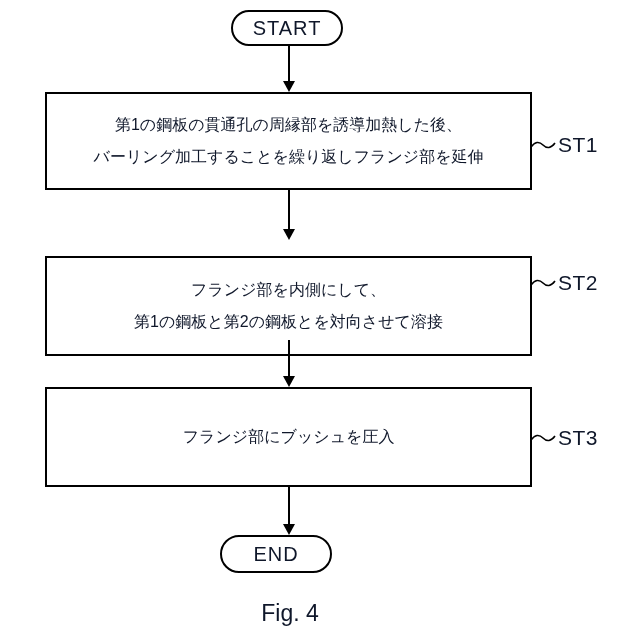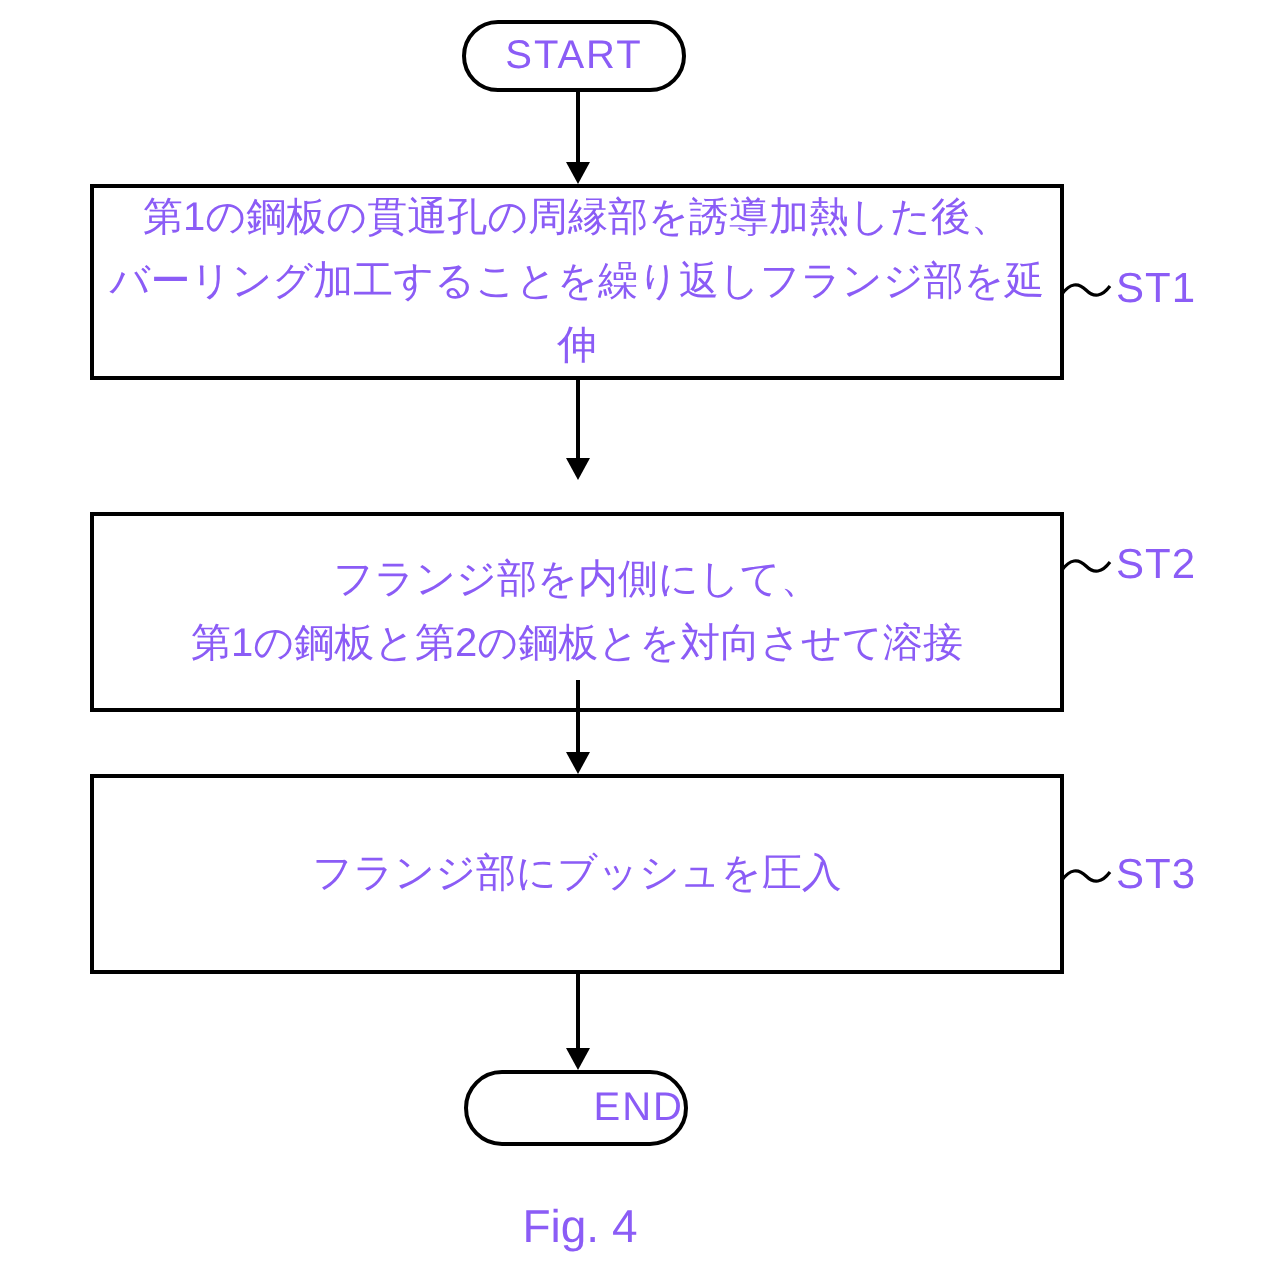--- a/index.html
+++ b/index.html
@@ -6,51 +6,51 @@
     margin: 0;
     padding: 0;
     background: #ffffff;
   }
   .canvas {
     position: relative;
     width: 640px;
     height: 640px;
     background: #ffffff;
     font-family: "Liberation Sans", "DejaVu Sans", sans-serif;
-    color: #8b5cf6;
+    color: #0f172a;
     overflow: hidden;
   }
   .terminator {
     position: absolute;
     box-sizing: border-box;
     border: 2.5px solid #000000;
     border-radius: 999px;
     display: flex;
     align-items: center;
     justify-content: center;
     font-size: 20px;
     letter-spacing: 1px;
     background: #ffffff;
   }
   .terminator.start { left: 231px; top: 10px; width: 112px; height: 36px; }
-  .terminator.end   { left: 232px; top: 535px; width: 112px; height: 38px; justify-content: flex-end; }
+  .terminator.end   { left: 220px; top: 535px; width: 112px; height: 38px; }
 
   .process-box {
     position: absolute;
     left: 45px;
     width: 487px;
     box-sizing: border-box;
     border: 2.5px solid #000000;
     background: #ffffff;
     display: flex;
     flex-direction: column;
     align-items: center;
     justify-content: center;
     text-align: center;
-    font-size: 20px;
+    font-size: 16px;
     line-height: 32px;
   }
   .process-box.b1 { top: 92px;  height: 98px;  }
   .process-box.b2 { top: 256px; height: 100px; }
   .process-box.b3 { top: 387px; height: 100px; align-items: center; }
 
   .flow-arrow {
     position: absolute;
     left: 282px;
     width: 13px;

